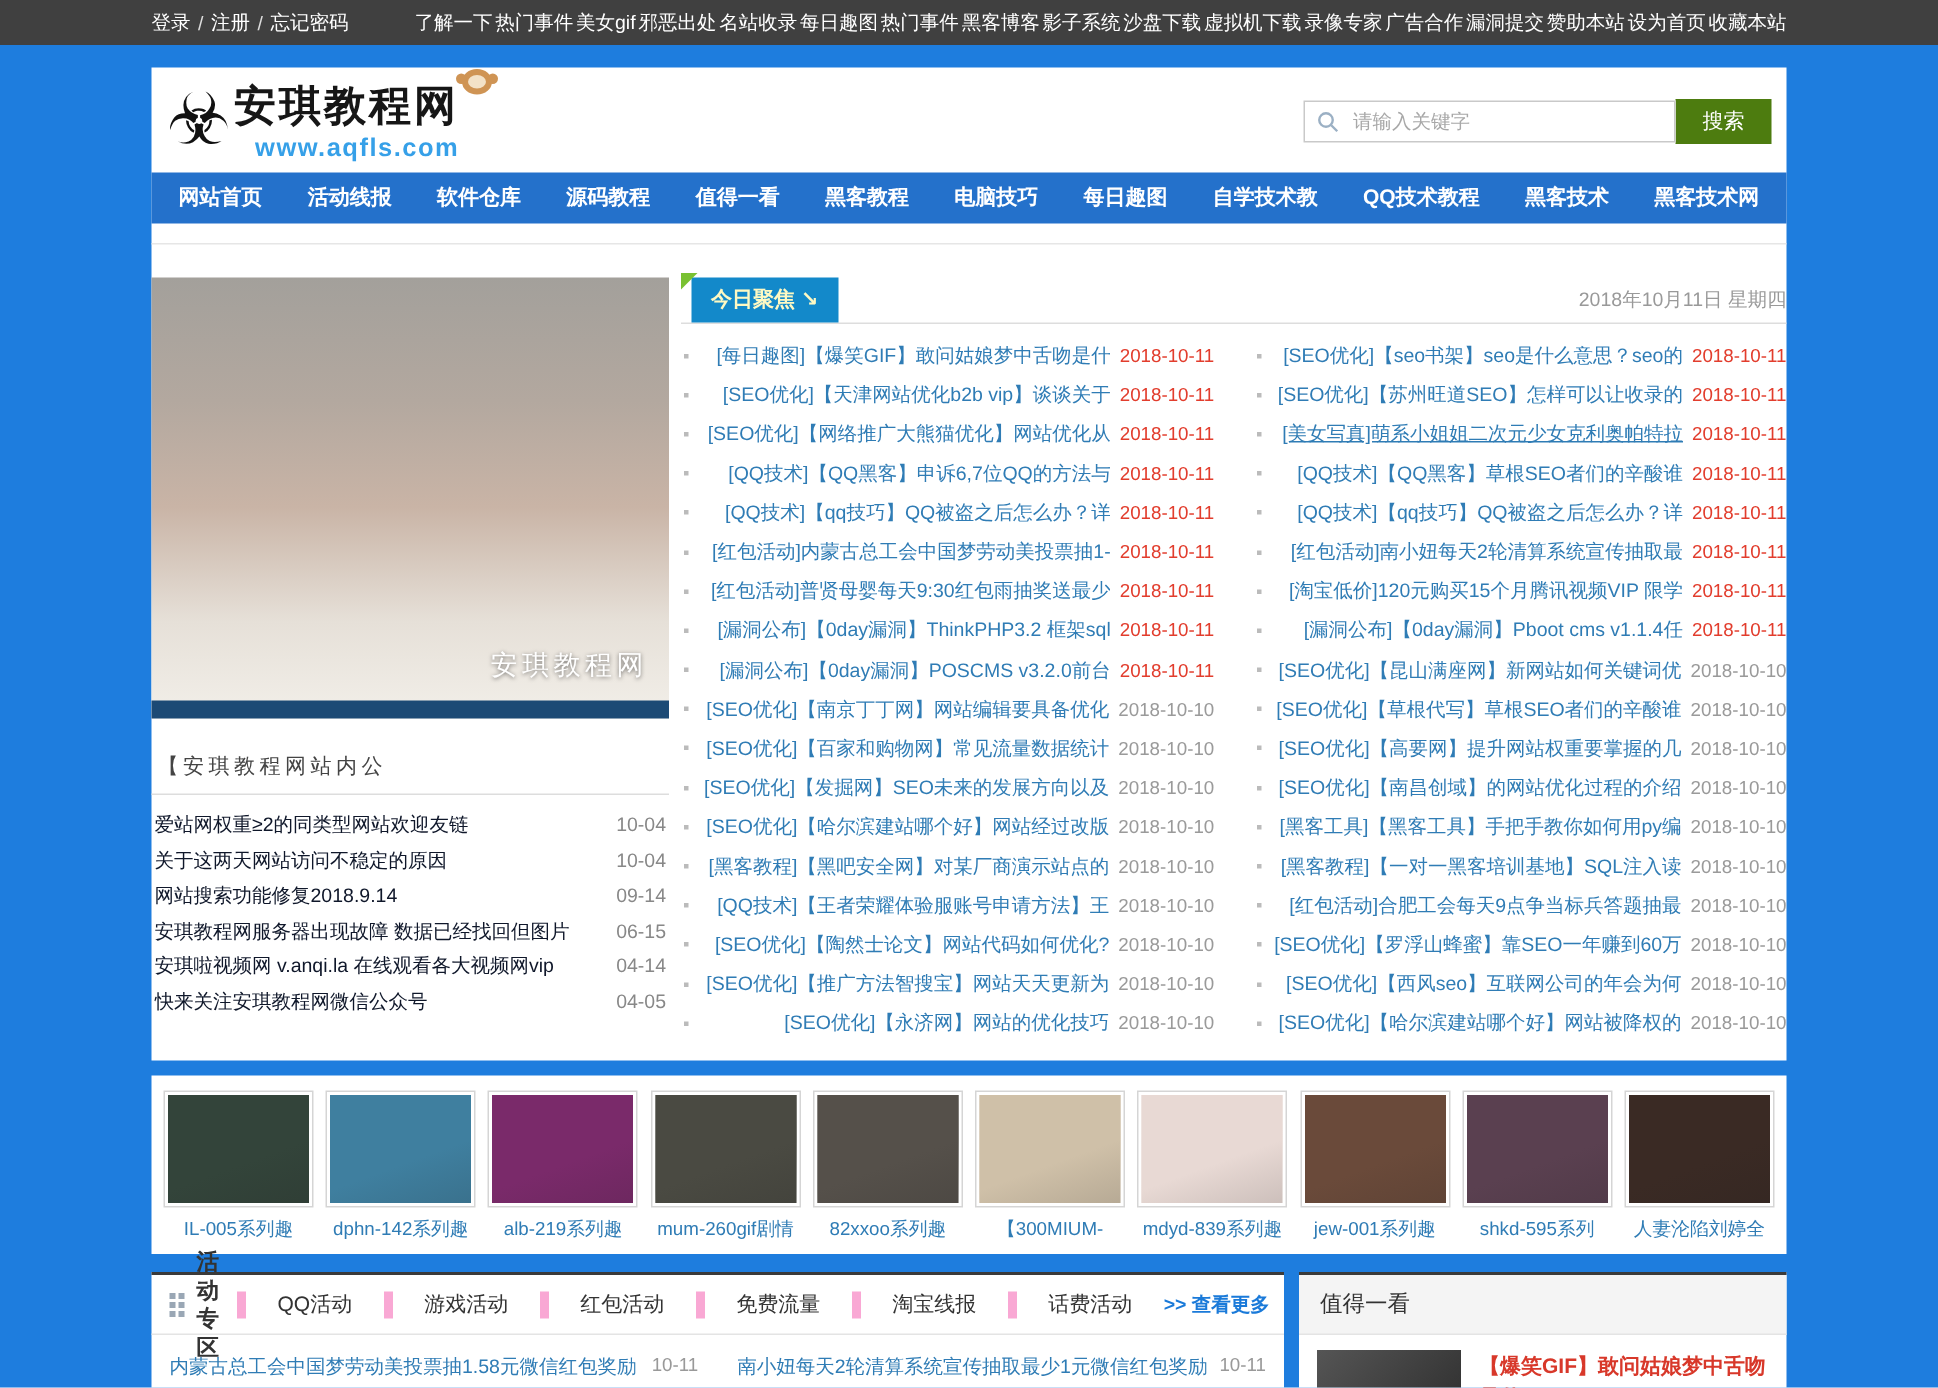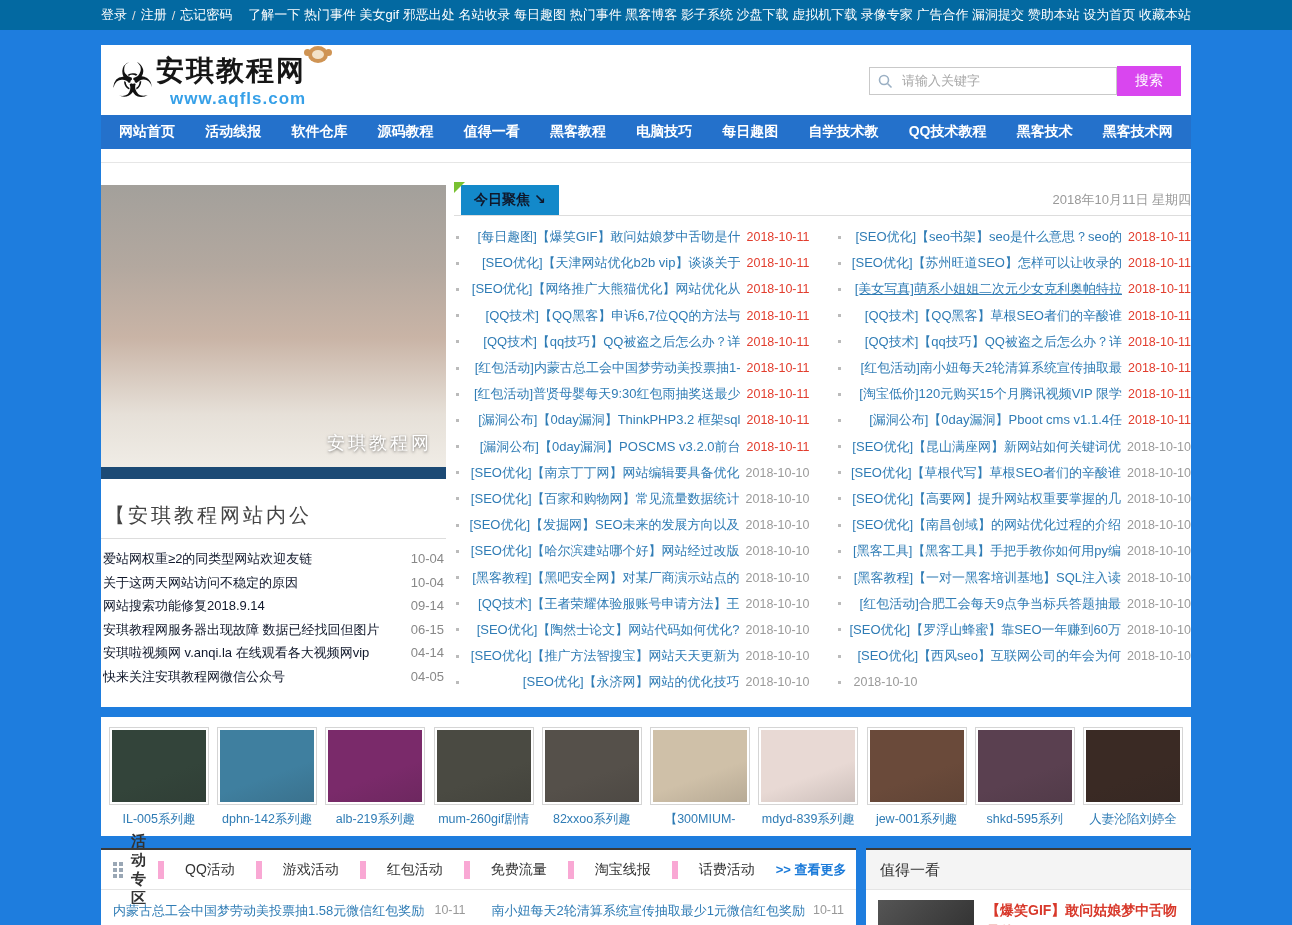--- a/index.html
+++ b/index.html
@@ -5,26 +5,26 @@
   * { box-sizing: border-box; }
   html,body { margin:0; padding:0; }
   body {
     width:1292px; height:925px; overflow:hidden;
     background:#1e7dde;
     font-family:"Liberation Sans","DejaVu Sans",sans-serif;
   }
   a { text-decoration:none; cursor:pointer; }
 
   
-  .topbar { background:#0369a1; height:30px; }
+  .topbar { background:#404040; height:30px; }
   .tb-inner { width:1090px; margin:0 auto; height:100%; display:flex; align-items:center; }
   .tb-auth { color:#fff; font-size:13px; white-space:nowrap; display:flex; align-items:center; }
   .tb-auth a { color:#fff; }
   .tb-sep { color:#ddd; margin:0 5px; }
-  .tb-links { flex:1; margin-left:16px; display:flex; justify-content:space-between;align-items:flex-end; }
+  .tb-links { flex:1; margin-left:44px; display:flex; justify-content:space-between;align-items:flex-end; }
   .tb-links a { color:#fff; font-size:13px; white-space:nowrap; }
 
   
   .page { width:1090px; margin:15px auto 0; }
   .card { background:#fff; }
 
   
   .site-header { display:flex; justify-content:space-between; align-items:center; padding:7px 10px 6px; }
   .logo { display:flex; align-items:center; }
   .bio { font-size:48px; line-height:1; color:#111; margin-right:2px; }
@@ -34,48 +34,48 @@
   .monkey { width:20px; height:17px; background:#cf9454; border-radius:50%; position:relative; margin:-6px 0 0 2px; }
   .monkey::before, .monkey::after { content:""; position:absolute; top:3px; width:7px; height:7px; background:#cf9454; border-radius:50%; }
   .monkey::before { left:-4px; } .monkey::after { right:-4px; }
   .monkey i { position:absolute; left:4px; top:4px; width:12px; height:9px; background:#f3e2c8; border-radius:50%; }
   .url { color:#36a0e8; font-weight:bold; font-size:17px; letter-spacing:1px; padding-left:14px; margin-top:-1px; }
   .search { display:flex; align-items:center; }
   .search-box { position:relative; }
   .search-box input { width:248px; height:28px; border:1px solid #c9c9c9; padding:0 6px 0 32px; font-size:13px; color:#333; outline:none; font-family:inherit; }
   .search-box input::placeholder { color:#a8a8a8; }
   .mag { position:absolute; left:9px; top:7px; }
-  .search button { height:30px; width:64px; background:#d946ef; color:#fff; border:none; font-size:14px; cursor:pointer; font-family:inherit; }
+  .search button { height:30px; width:64px; background:#4d7c0f; color:#fff; border:none; font-size:14px; cursor:pointer; font-family:inherit; }
 
   
   .nav { background:#2471cb; height:34px; display:flex; align-items:center; justify-content:space-between; padding:0 18px; }
   .nav a { color:#fff; font-weight:bold; font-size:14px; white-space:nowrap; }
 
   .strip { height:14px; border-bottom:1px solid #e6e6e6; margin-bottom:22px; }
 
   
   .content { display:flex; padding-bottom:12px; }
   .left-col { width:345px; flex:none; }
   .right-col { flex:1; margin-left:8px; min-width:0; }
 
   .hero { height:294px; position:relative; cursor:pointer;
     background:linear-gradient(180deg,#a3a09b 0%,#b3a89f 28%,#c9b4a6 52%,#e6e0d8 78%,#f2efe9 100%); }
   .hero-bar { position:absolute; bottom:0; left:0; right:0; height:12px; background:#1c4a75; }
   .watermark { position:absolute; bottom:24px; right:14px; color:#fff; font-size:18px; letter-spacing:3px; text-shadow:0 1px 3px rgba(0,0,0,.55); }
 
   .notice { margin-top:14px; }
-  .notice-head { font-size:20px; color:#444; padding:9px 4px; border-bottom:1px solid #ddd; letter-spacing:3px; }
+  .notice-head { font-size:14px; color:#444; padding:9px 4px; border-bottom:1px solid #ddd; letter-spacing:3px; }
   .notice ul { list-style:none; margin:8px 0 0; padding:0 2px; }
   .notice li { display:flex; align-items:center; font-size:13px; line-height:23.5px; color:#555; }
   .notice li a { color:#0f172a; flex:1; white-space:nowrap; overflow:hidden; }
   .n-date { color:#888; margin-left:8px; flex:none; }
 
   .focus-head { position:relative; display:flex; justify-content:space-between; align-items:flex-end; border-bottom:1px solid #ddd; }
   .corner { position:absolute; left:0; top:-3px; width:0; height:0; border-top:11px solid #79c131; border-right:11px solid transparent; }
-  .badge { background:#1389ca; color:#0f172a; font-size:14px; font-weight:bold; padding:6px 13px; margin-left:7px; }
+  .badge { background:#1389ca; color:#fef9c3; font-size:14px; font-weight:bold; padding:6px 13px; margin-left:7px; }
   .focus-date { color:#999; font-size:13px; padding-bottom:6px; }
 
   .news-cols { display:flex; gap:26px; padding-top:8px; }
   .news-cols ul { list-style:none; margin:0; padding:0; flex:1; min-width:0; }
   .news-item { display:flex; align-items:center; height:26.2px; font-size:13px;text-align:right; }
   .n-dot { width:3px; height:3px; background:#bbb; margin:0 7px 0 2px; flex:none; }
   .news-link { color:#2f7cb5; flex:1; white-space:nowrap; overflow:hidden; }
   .news-link.u { text-decoration:underline; }
   .n-dt { margin-left:6px; font-size:12.5px; flex:none; }
   .n-dt.recent { color:#e23d2d; }
@@ -410,20 +410,21 @@
                 <a class="news-link">[SEO优化]【罗浮山蜂蜜】靠SEO一年赚到60万</a>
                 <span class="n-dt old">2018-10-10</span>
               </li>
               <li class="news-item">
                 <span class="n-dot"></span>
                 <a class="news-link">[SEO优化]【西风seo】互联网公司的年会为何</a>
                 <span class="n-dt old">2018-10-10</span>
               </li>
               <li class="news-item">
                 <span class="n-dot"></span>
+                <a class="news-link">[SEO优化]【哈尔滨建站哪个好】网站被降权的</a>
                 <span class="n-dt old">2018-10-10</span>
               </li>
             </ul>
         </div>
       </div>
 
     </div>
   </div>
 
   <div class="card gallery" id="gallery">

